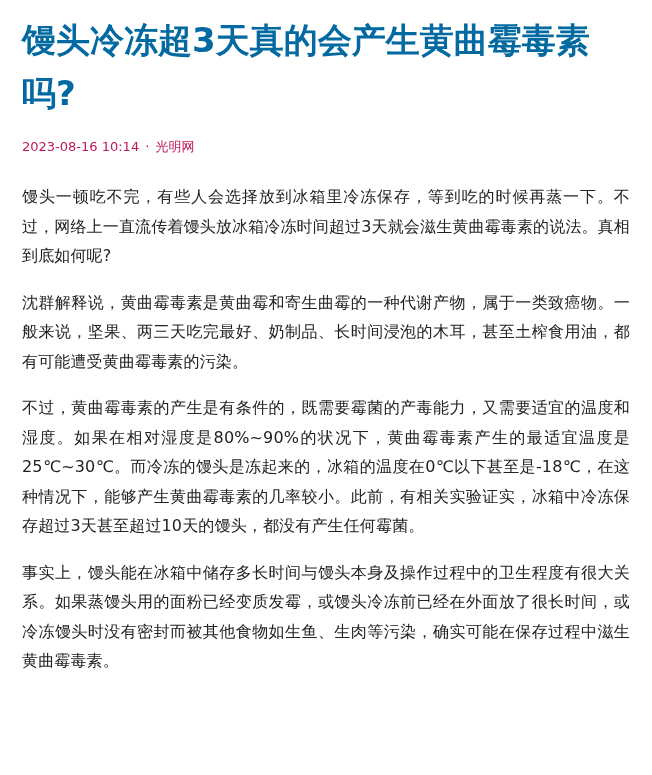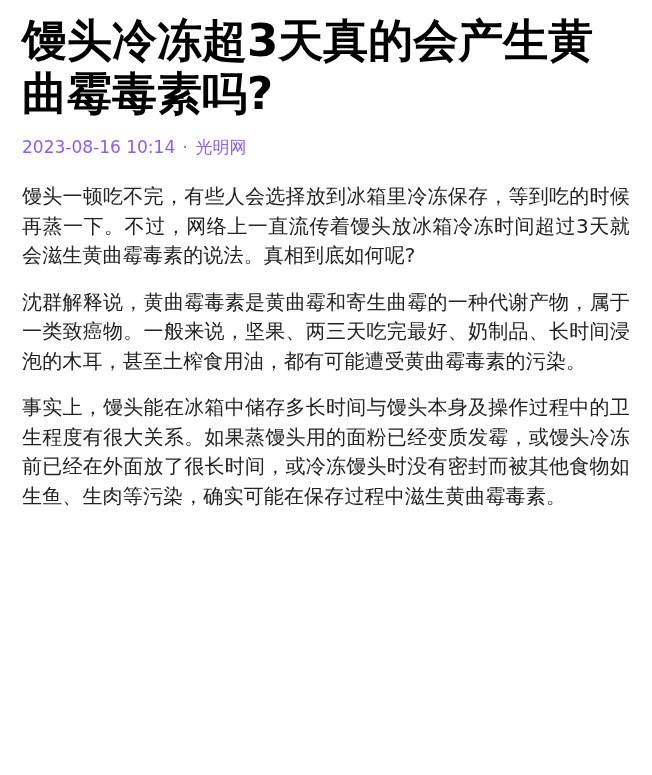--- a/index.html
+++ b/index.html
@@ -12,41 +12,41 @@
       height: 775px;
       overflow: hidden;
       font-family: "DejaVu Sans", "Liberation Sans", sans-serif;
       color: #222222;
     }
     .article {
       padding: 14px 22px 0 22px;
     }
     .title {
       margin: 0;
-      font-size: 45px;
+      font-size: 34px;
       line-height: 53px;
       font-weight: 700;
-      color: #000000;
+      color: #0369a1;
       letter-spacing: 0px;
     }
     .meta {
       margin-top: 17px;
-      font-size: 17px;
+      font-size: 13px;
       line-height: 20px;
-      color: #8b5cf6;
+      color: #be185d;
     }
     .meta .sep {
       margin: 0 2px;
     }
     .body {
       margin-top: 25px;
     }
     .para {
       margin: 0 0 17px 0;
-      font-size: 20px;
+      font-size: 16px;
       line-height: 29.5px;
       color: #222222;
       text-align: justify;
       letter-spacing: 0.15px;
     }
   </style>
 </head>
 <body>
 
 <div class="article">
@@ -54,15 +54,16 @@
 
   <div class="meta">
     <span>2023-08-16 10:14</span>
     <span class="sep">·</span>
     <span>光明网</span>
   </div>
 
   <div class="body">
     <p class="para">馒头一顿吃不完，有些人会选择放到冰箱里冷冻保存，等到吃的时候再蒸一下。不过，网络上一直流传着馒头放冰箱冷冻时间超过3天就会滋生黄曲霉毒素的说法。真相到底如何呢?</p>
     <p class="para">沈群解释说，黄曲霉毒素是黄曲霉和寄生曲霉的一种代谢产物，属于一类致癌物。一般来说，坚果、两三天吃完最好、奶制品、长时间浸泡的木耳，甚至土榨食用油，都有可能遭受黄曲霉毒素的污染。</p>
+    <p class="para">不过，黄曲霉毒素的产生是有条件的，既需要霉菌的产毒能力，又需要适宜的温度和湿度。如果在相对湿度是80%~90%的状况下，黄曲霉毒素产生的最适宜温度是25℃~30℃。而冷冻的馒头是冻起来的，冰箱的温度在0℃以下甚至是-18℃，在这种情况下，能够产生黄曲霉毒素的几率较小。此前，有相关实验证实，冰箱中冷冻保存超过3天甚至超过10天的馒头，都没有产生任何霉菌。</p>
     <p class="para">事实上，馒头能在冰箱中储存多长时间与馒头本身及操作过程中的卫生程度有很大关系。如果蒸馒头用的面粉已经变质发霉，或馒头冷冻前已经在外面放了很长时间，或冷冻馒头时没有密封而被其他食物如生鱼、生肉等污染，确实可能在保存过程中滋生黄曲霉毒素。</p>
   </div>
 </div>
 
 </body></html>

